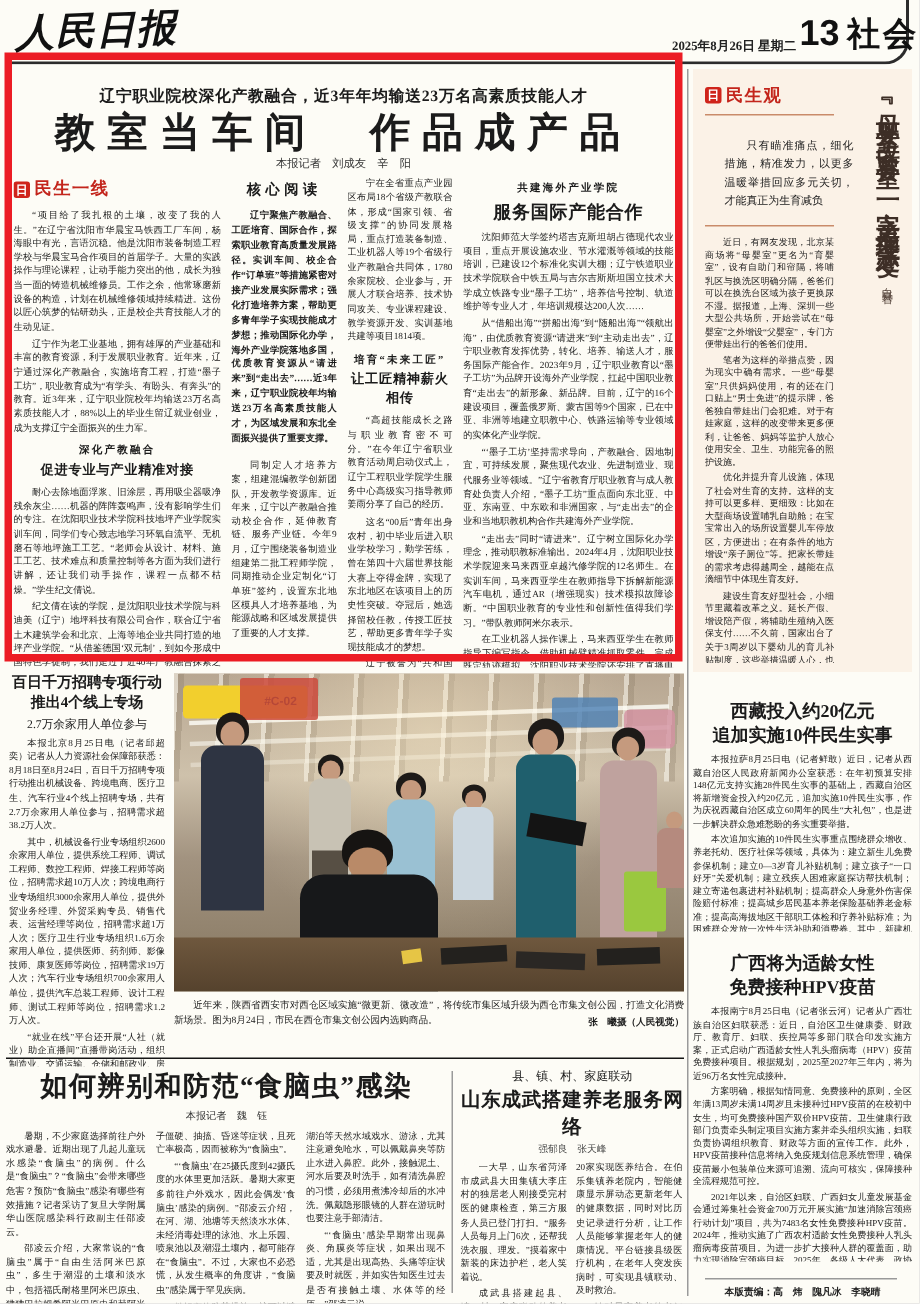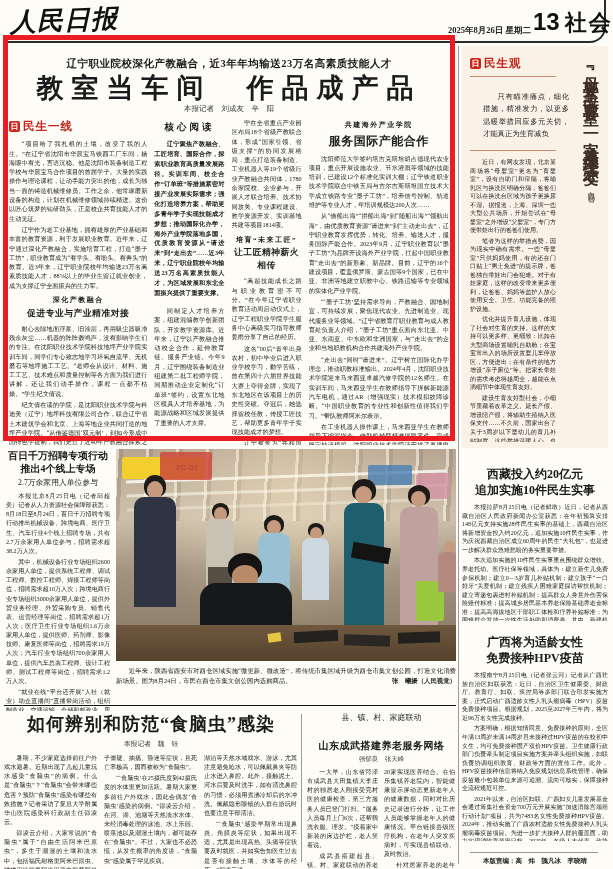--- a/index.html
+++ b/index.html
@@ -192,21 +192,21 @@
         <p>“‘食脑虫’感染早期常出现鼻炎、角膜炎等症状，如果出现不适，尤其是出现高热、头痛等症状要及时就医，并如实告知医生过去是否有接触土壤、水体等的经历。”邵凌云说。</p>
 
       </div>
     </div>
   </div>
 
   <div class="abs vrule" style="left:301px;top:714px;height:148px;"></div>
 
   <div class="abs" style="left:307px;top:712px;width:149px;">
     <div class="ctr" style="font-size:8px;font-weight:normal;">县、镇、村、家庭联动</div>
-    <div class="ctr" style="font-size:10px;font-weight:900;letter-spacing:0.5px;margin-top:16px;">山东成武搭建养老服务网络</div>
+    <div class="ctr" style="font-size:13px;font-weight:900;letter-spacing:0.5px;margin-top:1px;">山东成武搭建养老服务网络</div>
     <div class="ctr" style="font-size:6.5px;color:#444;margin:2px 0 4px;">强郁良　张天峰</div>
     <div style="display:flex;gap:6px;">
       <div class="col body-txt" style="width:71px;height:108px;font-size:6.1px;">
         <p>一大早，山东省菏泽市成武县大田集镇大李庄村的独居老人刚接受完村医的健康检查，第三方服务人员已登门打扫。“服务人员每月上门6次，还帮我洗衣服、理发。”摸着家中新装的床边护栏，老人笑着说。</p>
         <p>成武县搭建起县、镇、村、家庭联动的养老服务网络，龙头企业发挥示范作用，利用智慧养老平台，为老年人提供助餐、助浴、助洁、助行、助医等服务。</p>
 
       </div>
       <div class="col body-txt" style="width:71px;height:108px;font-size:6.1px;">
         <p style="text-indent:0;">20家实现医养结合。在伯乐集镇养老院内，智能健康显示屏动态更新老年人的健康数据，同时对比历史记录进行分析，让工作人员能够掌握老年人的健康情况。平台链接县级医疗机构，在老年人突发疾病时，可实现县镇联动、及时救治。</p>
         <p>针对居家养老的老年人，成武县实施家庭适老化改造，在卫生间、卧室等生活空间，通过拆除门槛、加装防滑扶手，降低居家环境中发生意外的风险；还组织医生定期对特殊困难老人等进行巡诊，并购买7家专业机构服务，为分散供养特困人员提供照护服务。</p>

